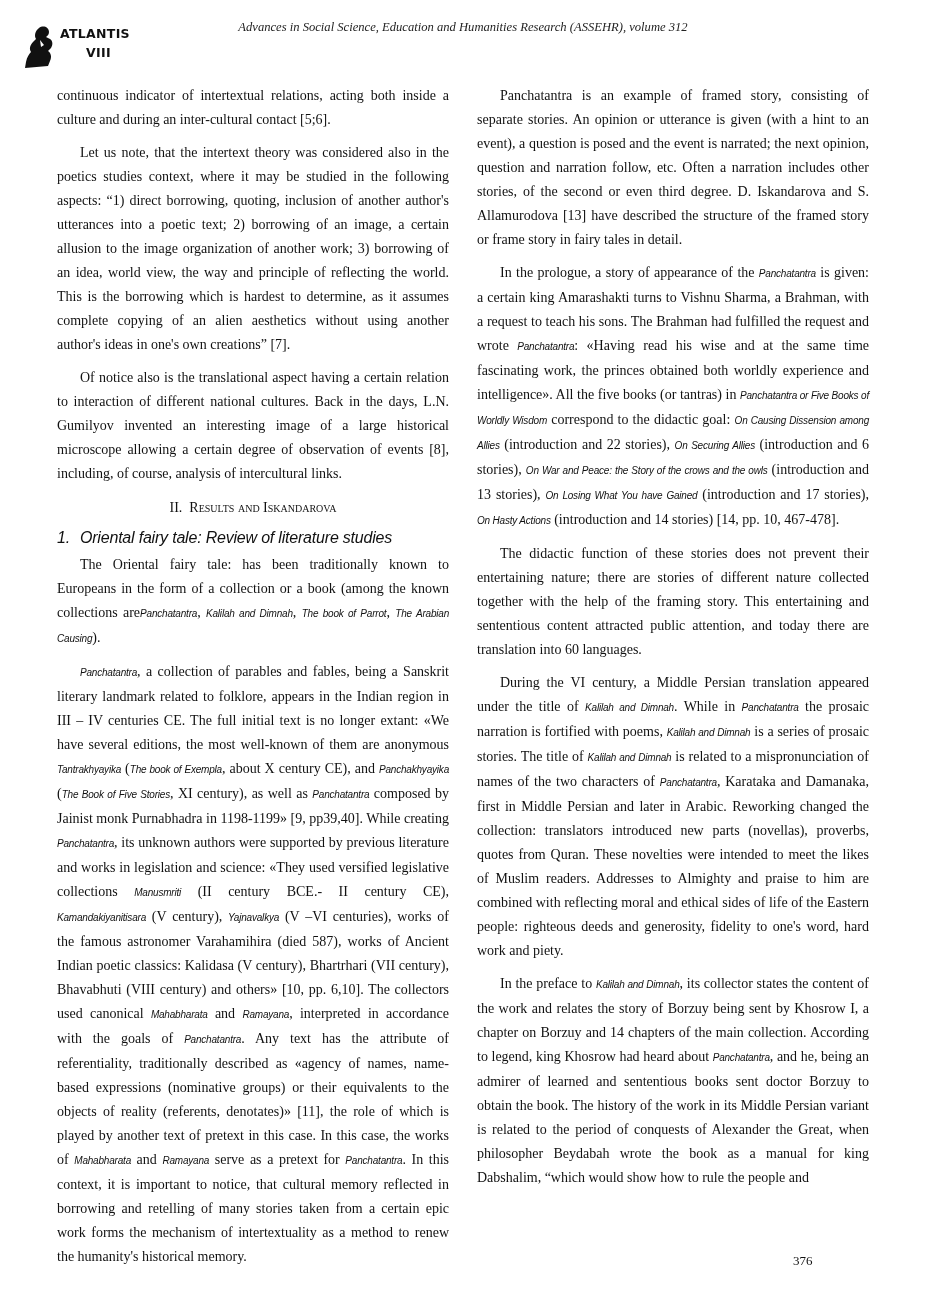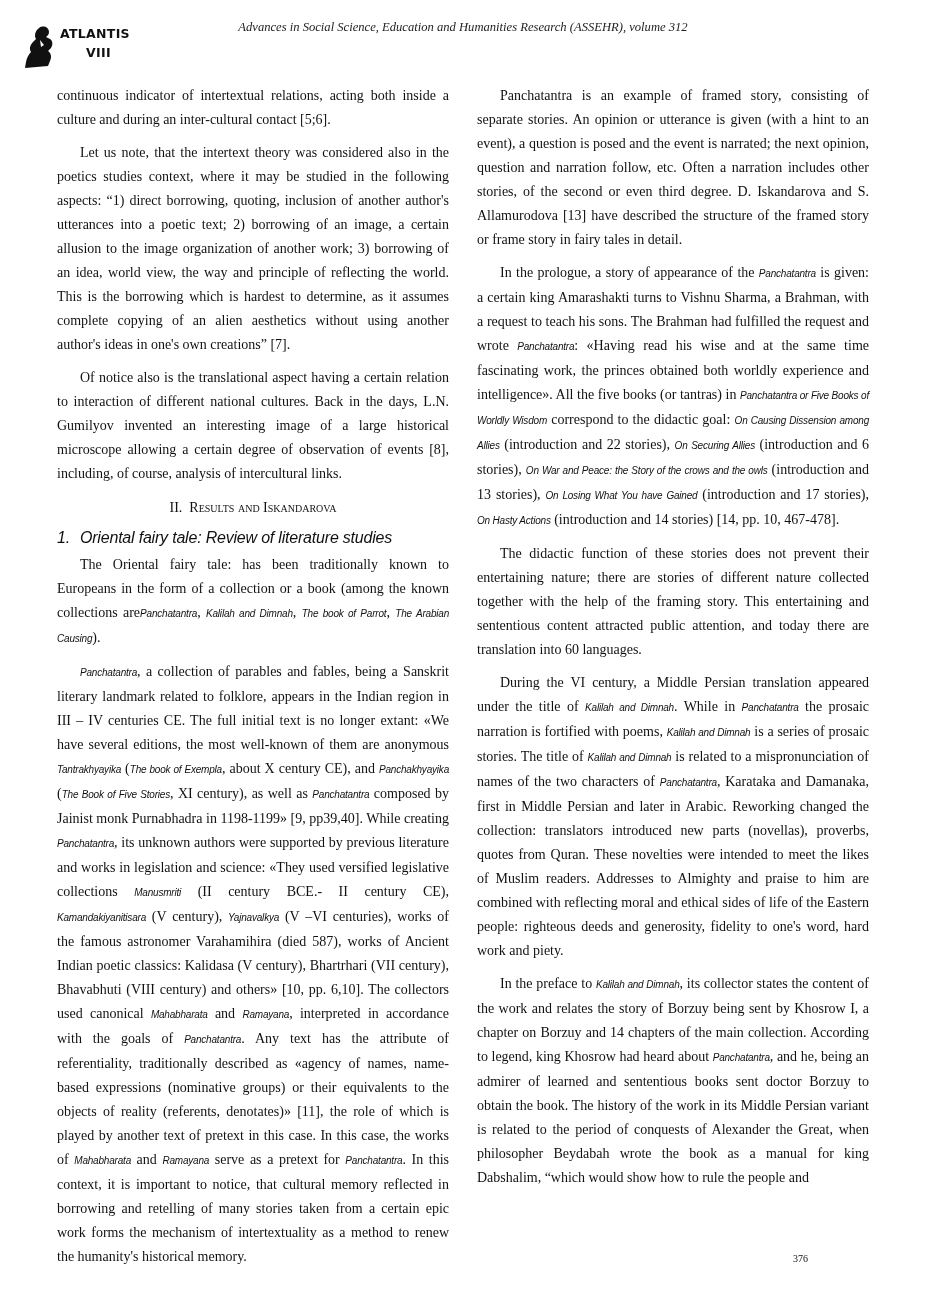--- a/index.html
+++ b/index.html
@@ -19,21 +19,21 @@
   .col.right { left: 477px; }
   .col p { margin: 0 0 9px 0; text-indent: 23px; }
   .col p.noindent { text-indent: 0; }
   .col p.tight { margin-bottom: 2px; }
   .col i { font-family: "Liberation Sans", sans-serif; font-style: italic; font-size: 10px; letter-spacing: -0.2px; }
   .section-heading { text-align: center; font-size: 14px; margin: 10px 0 6px 0; text-indent: 0; }
   .section-heading .sc { font-variant: small-caps; }
   .subsection-heading { font-family: "Liberation Sans", sans-serif; font-style: italic; font-size: 16px;
                         margin: 0 0 3px 0; letter-spacing: -0.2px; }
   .subsection-heading .num { display: inline-block; width: 23px; }
-  .page-number { position: absolute; left: 793px; top: 1253px; font-size: 10px; }
+  .page-number { position: absolute; left: 793px; top: 1253px; font-size: 13px; }
 </style>
 </head>
 <body>
 
 <div class="logo">
   <svg width="40" height="46" viewBox="0 0 40 46">
     <path d="M17 4 C21 1 27 3 27 8 C27 11 25 12 24 13 L28 15 C31 17 31 21 29 24 L26 27 C29 29 30 33 28 37 L26 42 L3 44 L4 38 C5 33 7 30 9 28 C7 25 8 21 11 18 L14 15 C12 12 13 7 17 4 Z" fill="#111"></path>
     <path d="M18 16 L22 21 L19 23 Z" fill="#fff"></path>
   </svg>
   <span class="brand b1">ATLANTIS</span>

